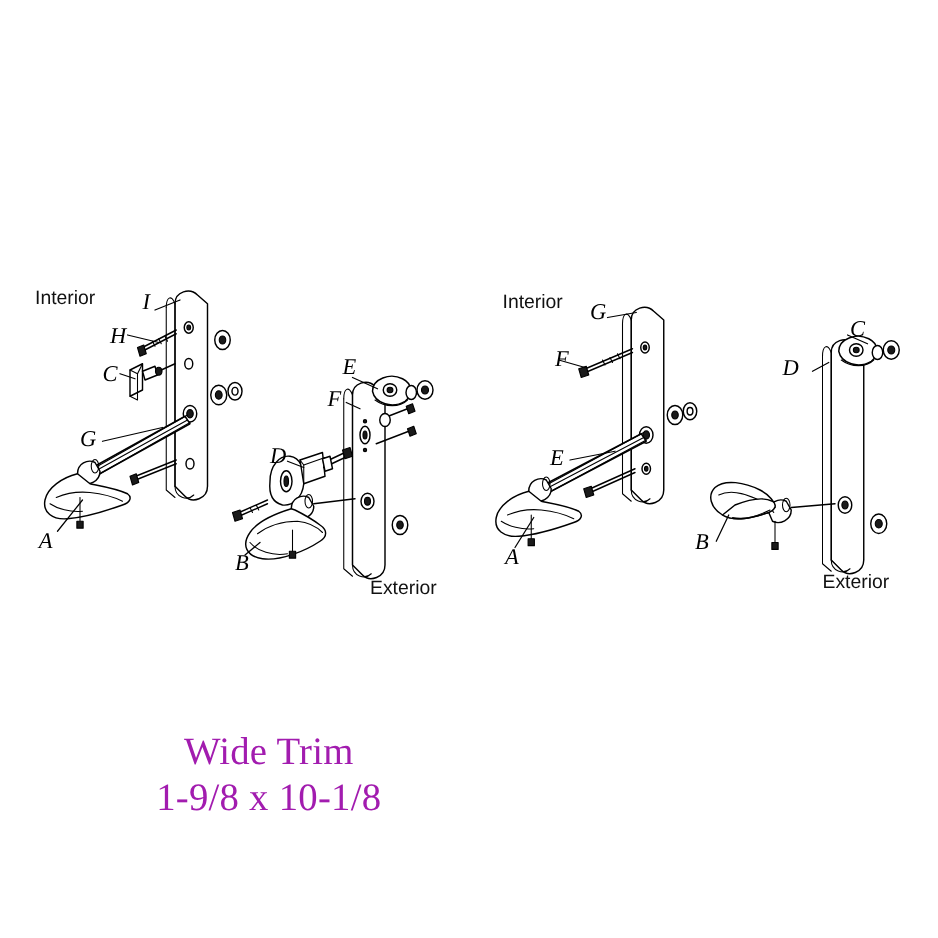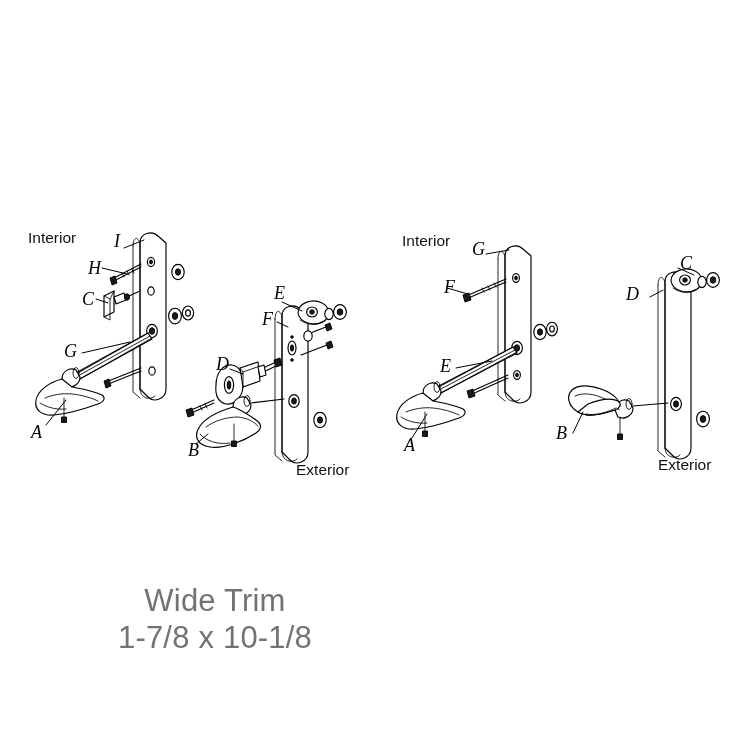--- a/index.html
+++ b/index.html
@@ -31,25 +31,25 @@
   }
   .cap-wrap {
     position: absolute;
     left: 0;
     top: 583px;
     width: 430px;
     text-align: center;
     line-height: 1.18;
   }
   .cap-line {
-    font-family: Liberation Sans, sans-serif;
+    font-family: Liberation Serif, serif;
     font-size: 31px;
     font-weight: 400;
     letter-spacing: 0.2px;
-    color: #737373;
+    color: #a21caf;
     display: block;
   }
   .cap-line.second {
     font-size: 31px;
   }
   
   .t-side {
     font-family: "Liberation Sans", sans-serif;
     font-size: 15.5px;
     fill: #111111;
@@ -426,16 +426,16 @@
       <text class="t-ref" x="440" y="372">E</text>
       <text class="t-ref" x="404" y="451">A</text>
       <text class="t-ref" x="556" y="439">B</text>
       <text class="t-ref" x="680" y="269">C</text>
       <text class="t-ref" x="626" y="300">D</text>
     </g>
   </svg>
 
   <div class="cap-wrap">
     <span class="cap-line">Wide Trim</span>
-    <span class="cap-line second">1-7/8 x 10-1/8</span>
+    <span class="cap-line second">1-9/8 x 10-1/8</span>
   </div>
 
 </div>
 
 </body></html>

